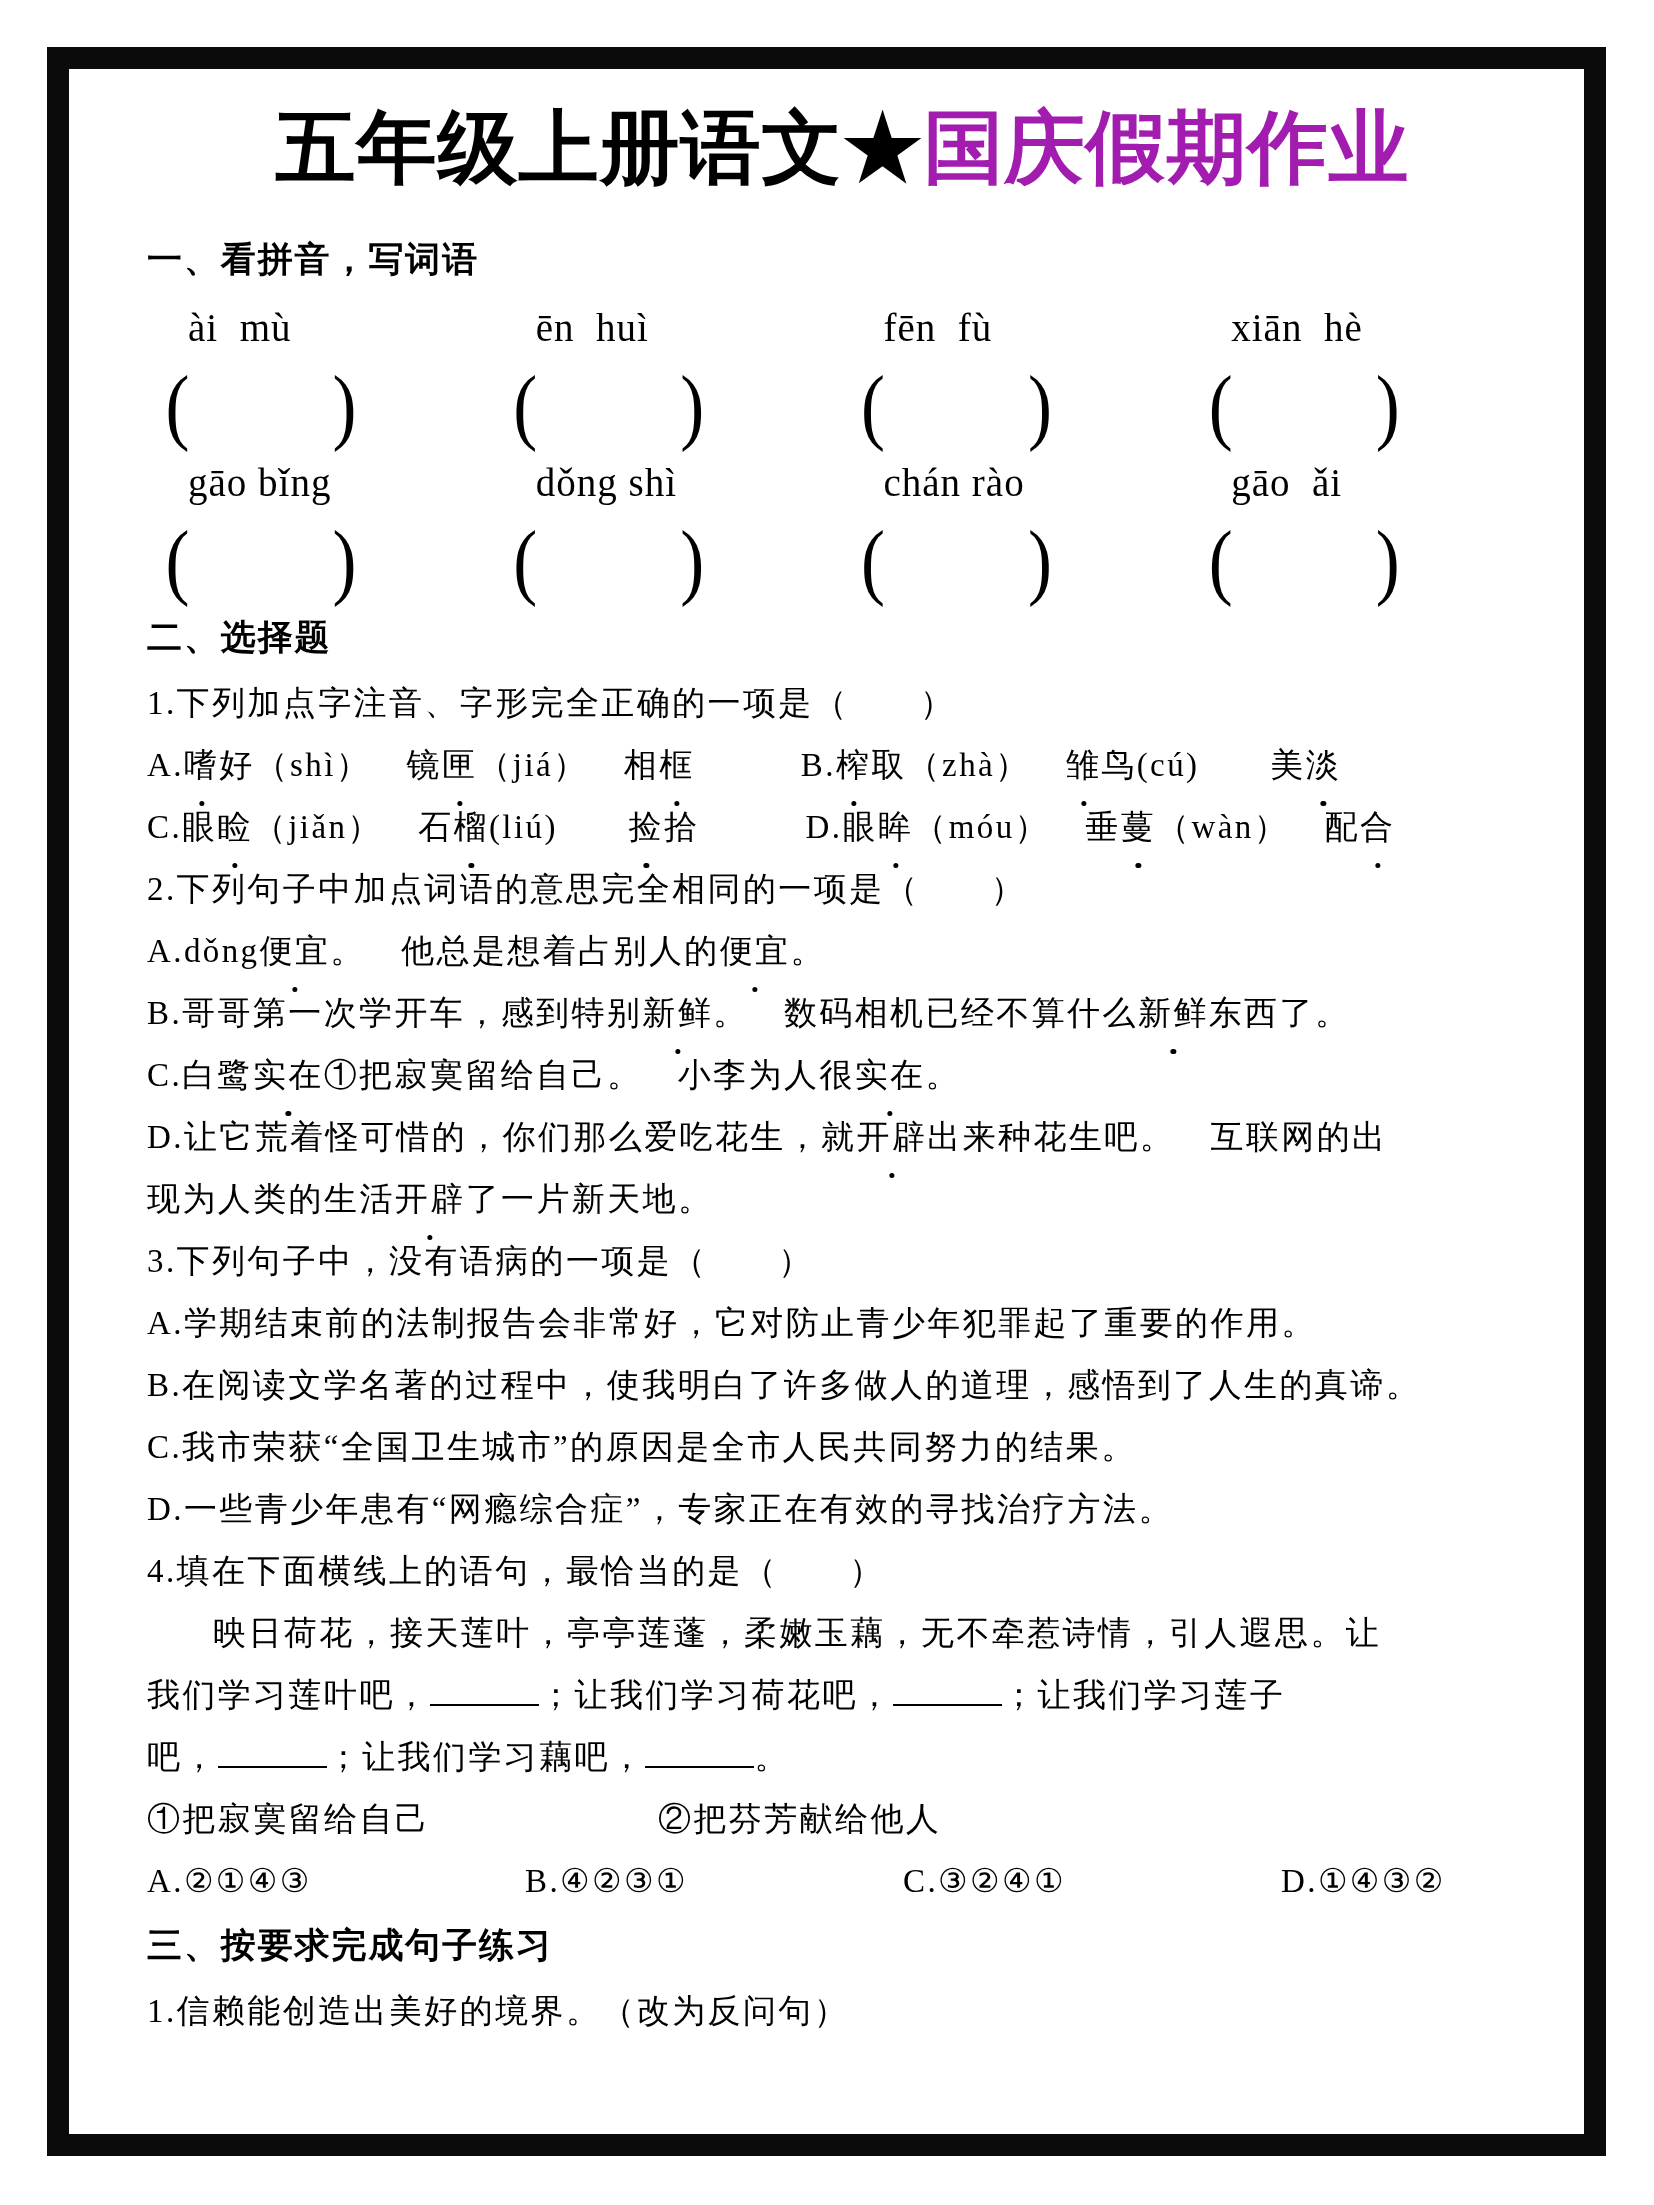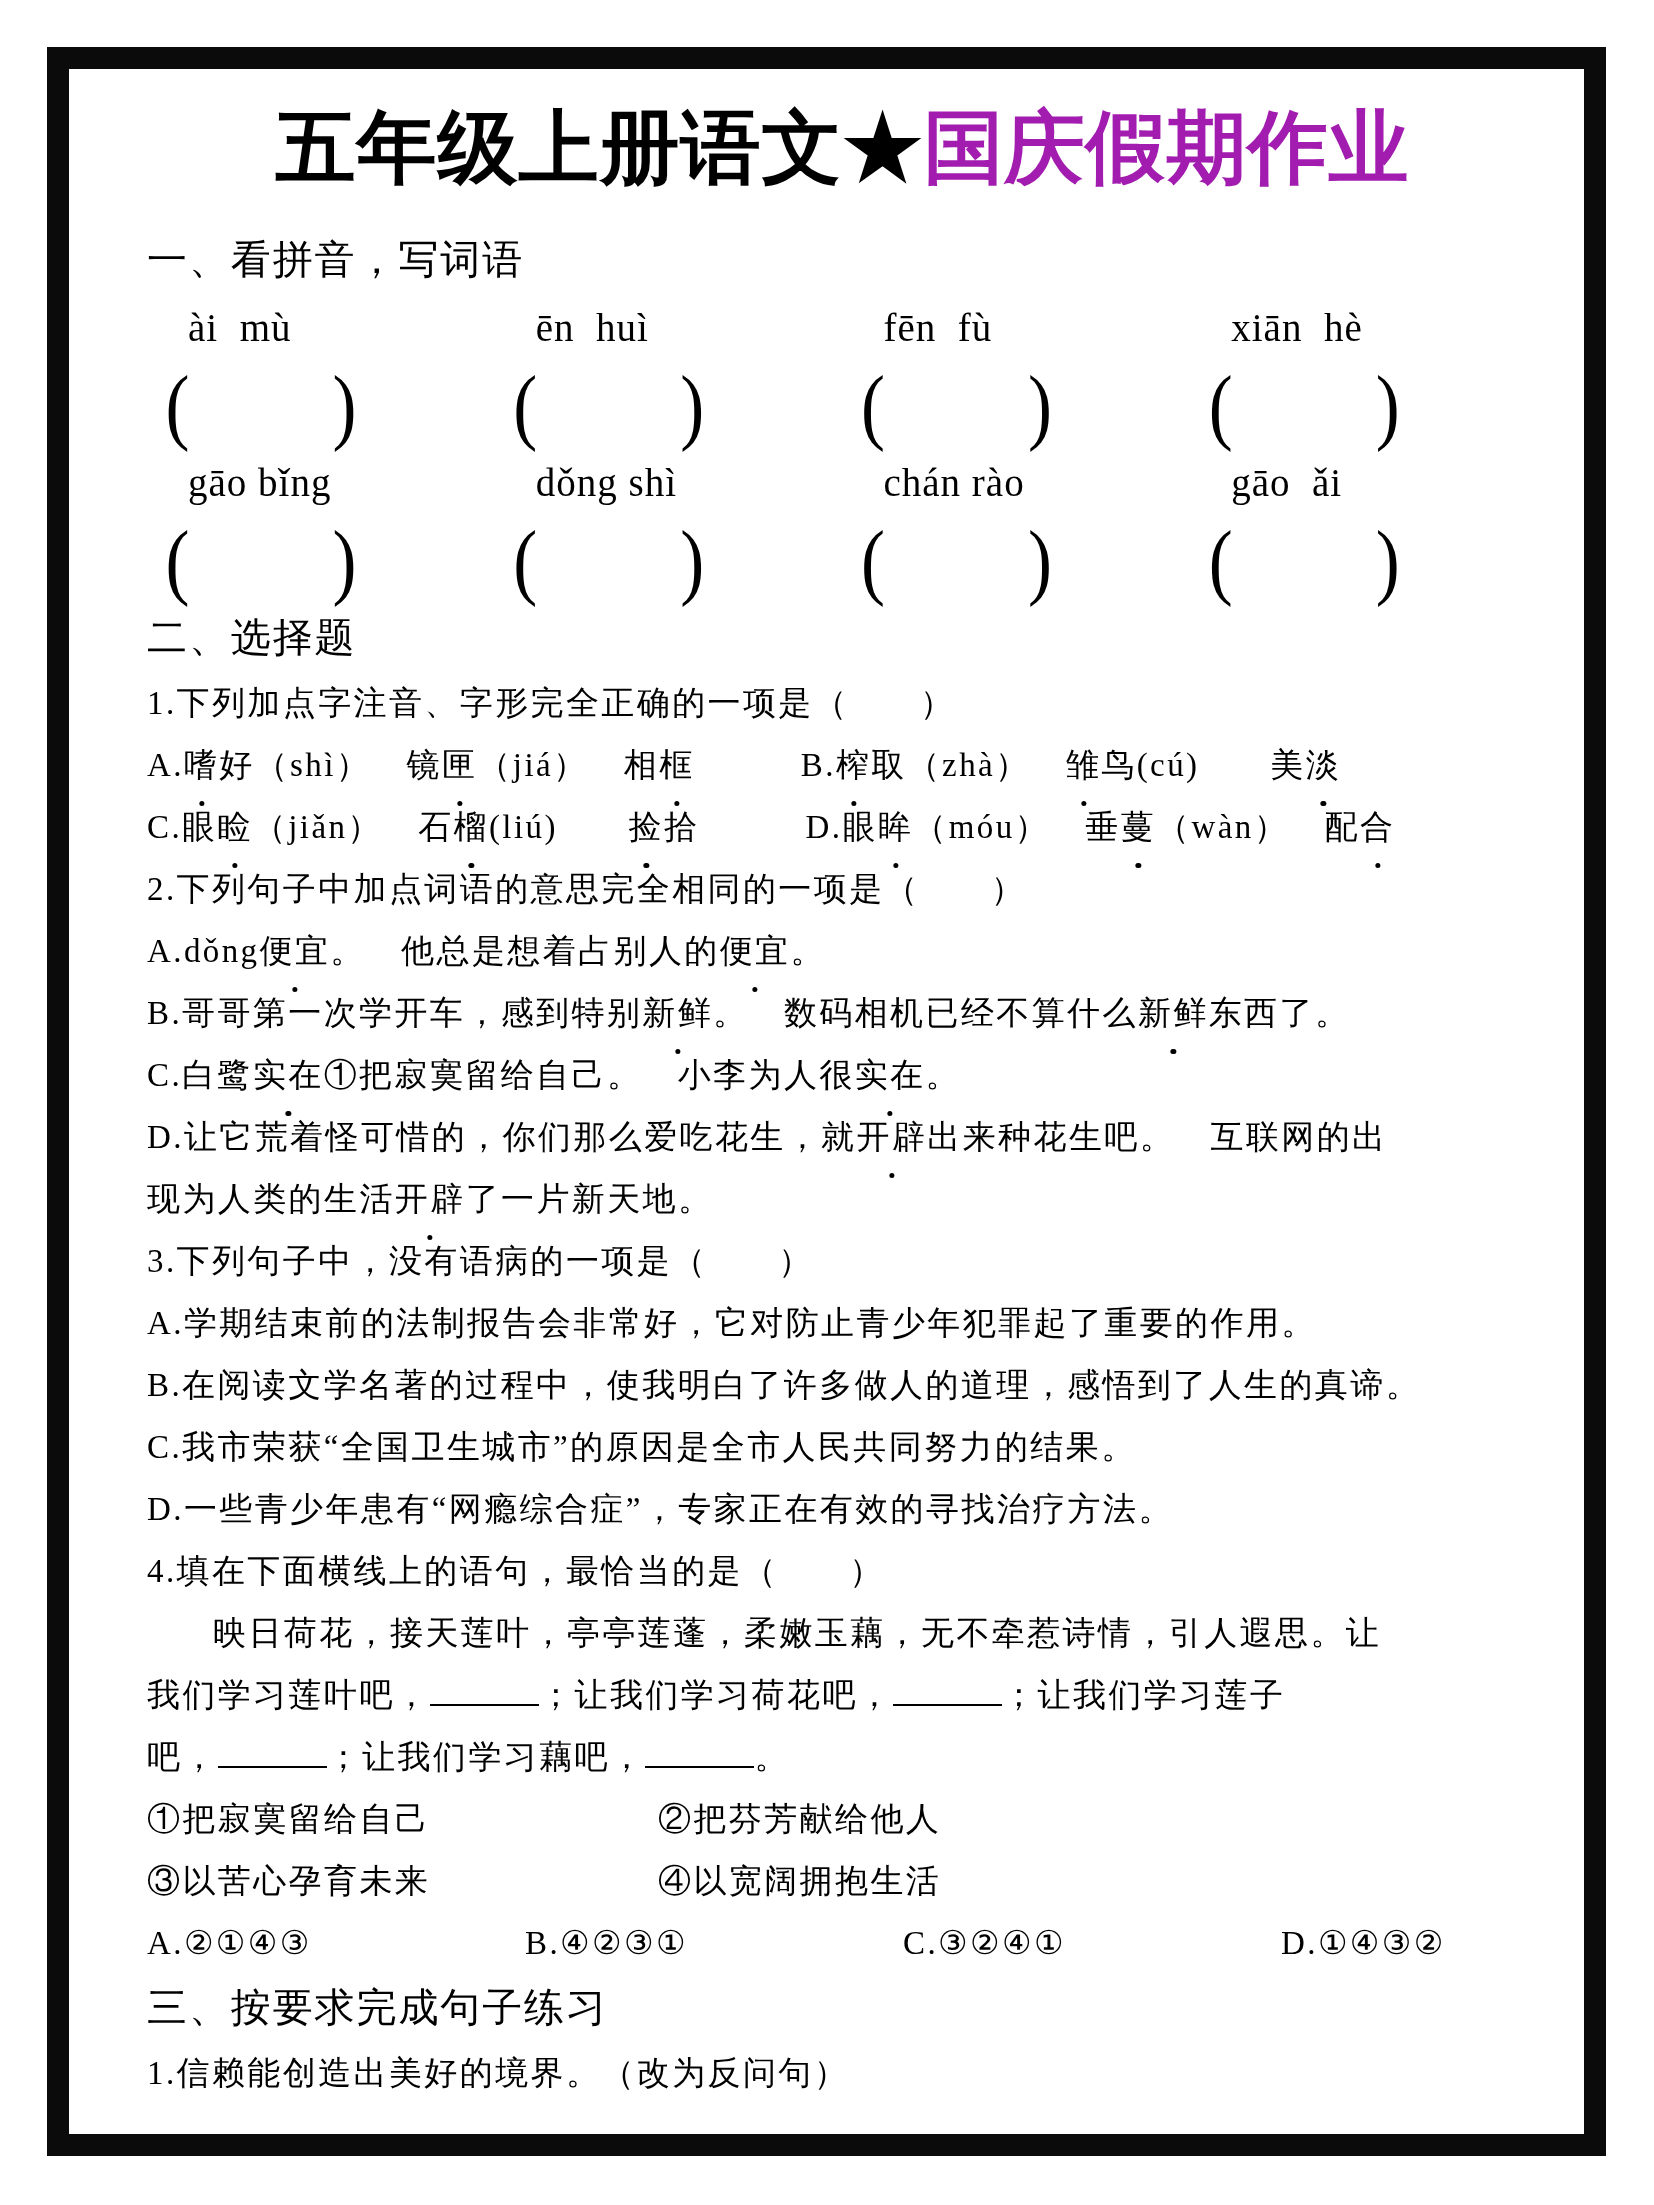--- a/index.html
+++ b/index.html
@@ -25,22 +25,22 @@
     font-size:80px;
     font-weight:bold;
     line-height:102px;
     margin:13.6px 0 27px 0;
     letter-spacing:1px;
     white-space:nowrap;
   }
   .title .red{color:#a21caf;}
   .title .star{color:#000;}
   .hd{
-    font-size:40px;
-    font-weight:normal;
+    font-size:35px;
+    font-weight:bold;
     line-height:68px;
     letter-spacing:1.9px;
   }
   .ln{
     font-size:33px;
     line-height:62px;
     letter-spacing:2.4px;
   }
   .indent{text-indent:2em;}
   
@@ -139,21 +139,20 @@
 
     <div class="ln">3.下列句子中，没有语病的一项是（　　）</div>
     <div class="ln">A.学期结束前的法制报告会非常好，它对防止青少年犯罪起了重要的作用。</div>
     <div class="ln">B.在阅读文学名著的过程中，使我明白了许多做人的道理，感悟到了人生的真谛。</div>
     <div class="ln">C.我市荣获“全国卫生城市”的原因是全市人民共同努力的结果。</div>
     <div class="ln">D.一些青少年患有“网瘾综合症”，专家正在有效的寻找治疗方法。</div>
 
     <div class="ln">4.填在下面横线上的语句，最恰当的是（　　）</div>
     <div class="ln indent"><span>映日荷花，接天莲叶，亭亭莲蓬，柔嫩玉藕，无不牵惹诗情，引人遐思。让</span><br><span>我们学习莲叶吧，</span><span class="blank"></span><span>；让我们学习荷花吧，</span><span class="blank"></span><span>；让我们学习莲子</span><br><span>吧，</span><span class="blank"></span><span>；让我们学习藕吧，</span><span class="blank"></span><span>。</span></div>
     <div class="ln opt2"><span class="c1">①把寂寞留给自己</span><span>②把芬芳献给他人</span></div>
-    <div class="ln opt2"><span class="c1">③以苦心孕育未来</span><span>④以宽阔拥抱生活</span></div>
     <div class="ln chrow"><span class="ch">A.②①④③</span><span class="ch">B.④②③①</span><span class="ch">C.③②④①</span><span>D.①④③②</span></div>
 
     <div class="hd">三、按要求完成句子练习</div>
     <div class="ln">1.信赖能创造出美好的境界。（改为反问句）</div>
 
   </div>
 </div>
 
 
 </body></html>

